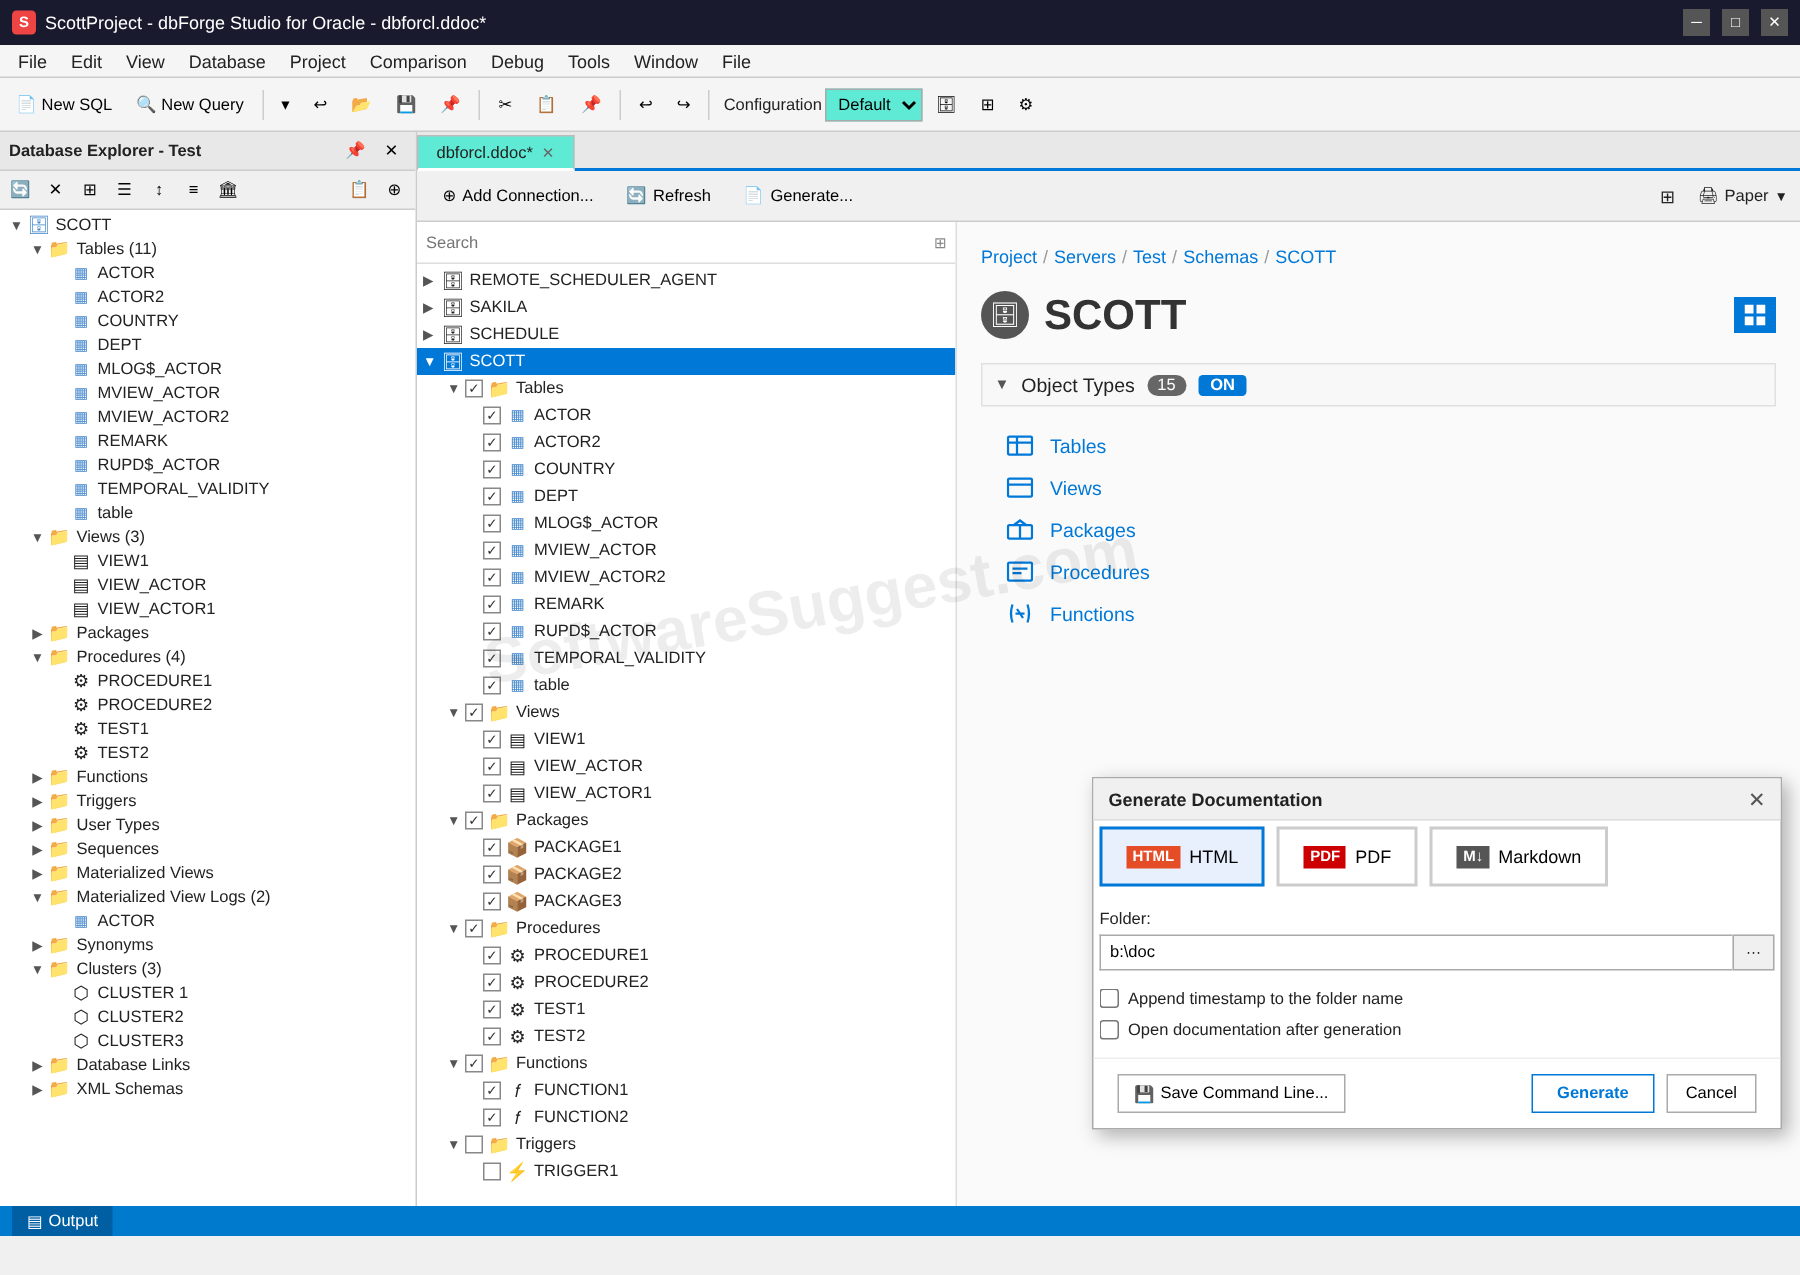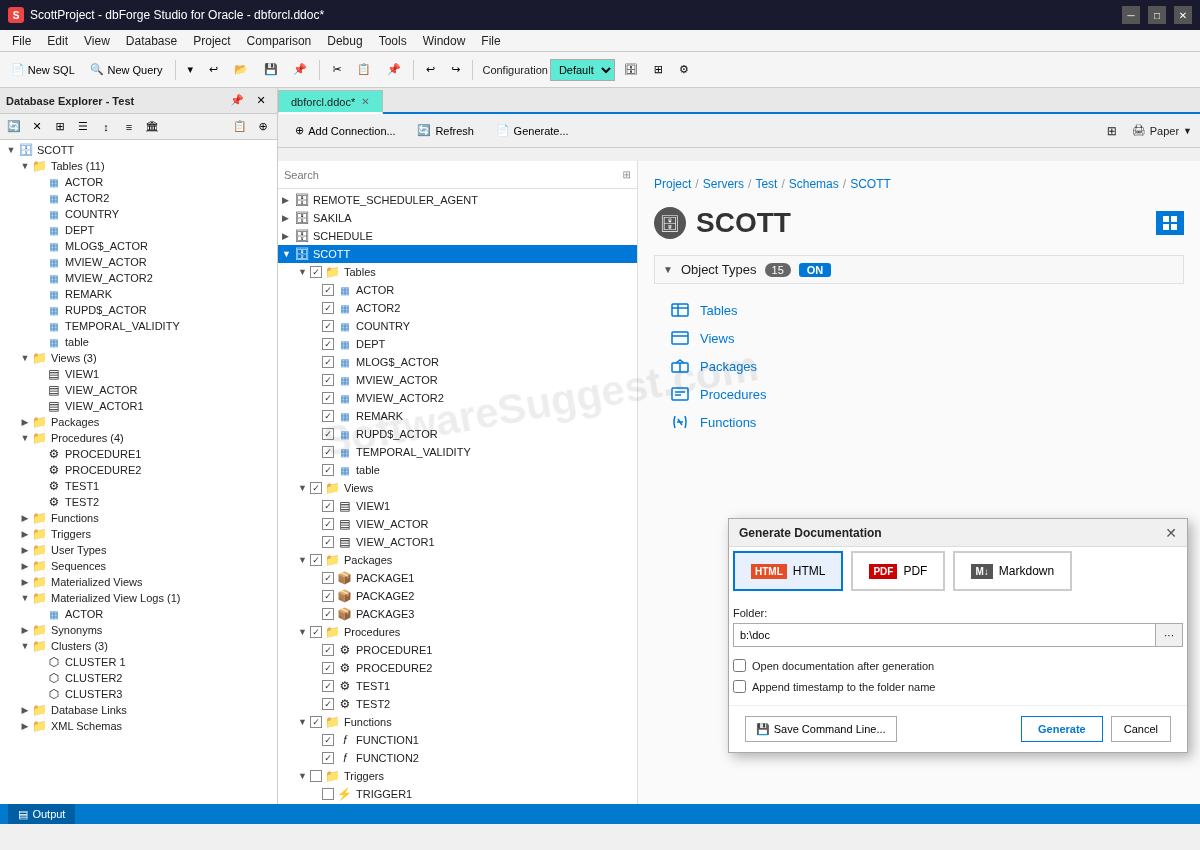--- a/index.html
+++ b/index.html
@@ -51,21 +51,21 @@
     .tab { height: 24px; padding: 0 12px; background: #d0d0d0; border: 1px solid #bbb; border-bottom: none; cursor: pointer; display: flex; align-items: center; gap: 6px; font-size: 11px; }
     .tab.active { background: #5eead4; border-bottom: 2px solid white; margin-bottom: -2px; }
     .tab-close { font-size: 10px; color: #666; cursor: pointer; }
 
     
     .content-toolbar { background: #f0f0f0; height: 34px; display: flex; align-items: center; padding: 0 8px; border-bottom: 1px solid #ccc; gap: 4px; }
     .content-btn { height: 26px; padding: 0 8px; background: transparent; border: 1px solid transparent; cursor: pointer; display: flex; align-items: center; gap: 4px; font-size: 11px; border-radius: 2px; }
     .content-layout-btn { width: 24px; height: 24px; background: transparent; border: 1px solid transparent; cursor: pointer; display: flex; align-items: center; justify-content: center; margin-left: auto; }
 
     
-    .split-content { display: flex; flex: 1; overflow: hidden; margin-top: 13px; }
+    .split-content { display: flex; flex: 1; overflow: hidden; }
 
     
     .schema-panel { width: 360px; background: white; border-right: 1px solid #ddd; overflow: hidden; display: flex; flex-direction: column; }
     .schema-search { height: 28px; padding: 0 6px; display: flex; align-items: center; border-bottom: 1px solid #ddd; }
     .schema-search input { width: 100%; border: none; outline: none; font-size: 11px; }
     .schema-tree { flex: 1; overflow-y: auto; padding: 2px 0; }
 
     .schema-item { display: flex; align-items: center; padding: 2px 4px; cursor: pointer; }
     .schema-item.selected { background: #0078d7; color: white; }
     .checkbox { width: 12px; height: 12px; border: 1px solid #888; display: inline-flex; align-items: center; justify-content: center; font-size: 9px; margin-right: 3px; background: white; color: #333; }
@@ -343,21 +343,21 @@
 
       <div class="tree-item" style="padding-left:18px;">
         <span class="tree-arrow collapsed"></span>
         <span class="tree-icon folder-icon">📁</span>
         <span class="tree-label">Materialized Views</span>
       </div>
 
       <div class="tree-item" style="padding-left:18px;">
         <span class="tree-arrow expanded"></span>
         <span class="tree-icon folder-icon">📁</span>
-        <span class="tree-label">Materialized View Logs (1)</span>
+        <span class="tree-label">Materialized View Logs (2)</span>
       </div>
       <div class="tree-item" style="padding-left:46px;">
           <span class="tree-icon table-icon">▦</span>
           <span class="tree-label">ACTOR</span>
         </div>
 
       <div class="tree-item" style="padding-left:18px;">
         <span class="tree-arrow collapsed"></span>
         <span class="tree-icon folder-icon">📁</span>
         <span class="tree-label">Synonyms</span>
@@ -744,25 +744,25 @@
       <div class="folder-row">
         <div class="folder-label">Folder:</div>
         <div class="folder-input-row">
           <input class="folder-input" type="text" value="b:\doc" style="">
           <button class="folder-browse">···</button>
         </div>
       </div>
 
       <div class="checkbox-row">
         <input type="checkbox" class="checkbox-input" style="">
-        <label class="checkbox-label">Open documentation after generation</label>
+        <label class="checkbox-label">Append timestamp to the folder name</label>
       </div>
       <div class="checkbox-row">
         <input type="checkbox" class="checkbox-input" style="">
-        <label class="checkbox-label">Append timestamp to the folder name</label>
+        <label class="checkbox-label">Open documentation after generation</label>
       </div>
     </div>
     <div class="modal-footer">
       <button class="save-cmd-btn">
         <span>💾</span>
         <span>Save Command Line...</span>
       </button>
       <div class="footer-right">
         <button class="generate-btn">Generate</button>
         <button class="cancel-btn">Cancel</button>

